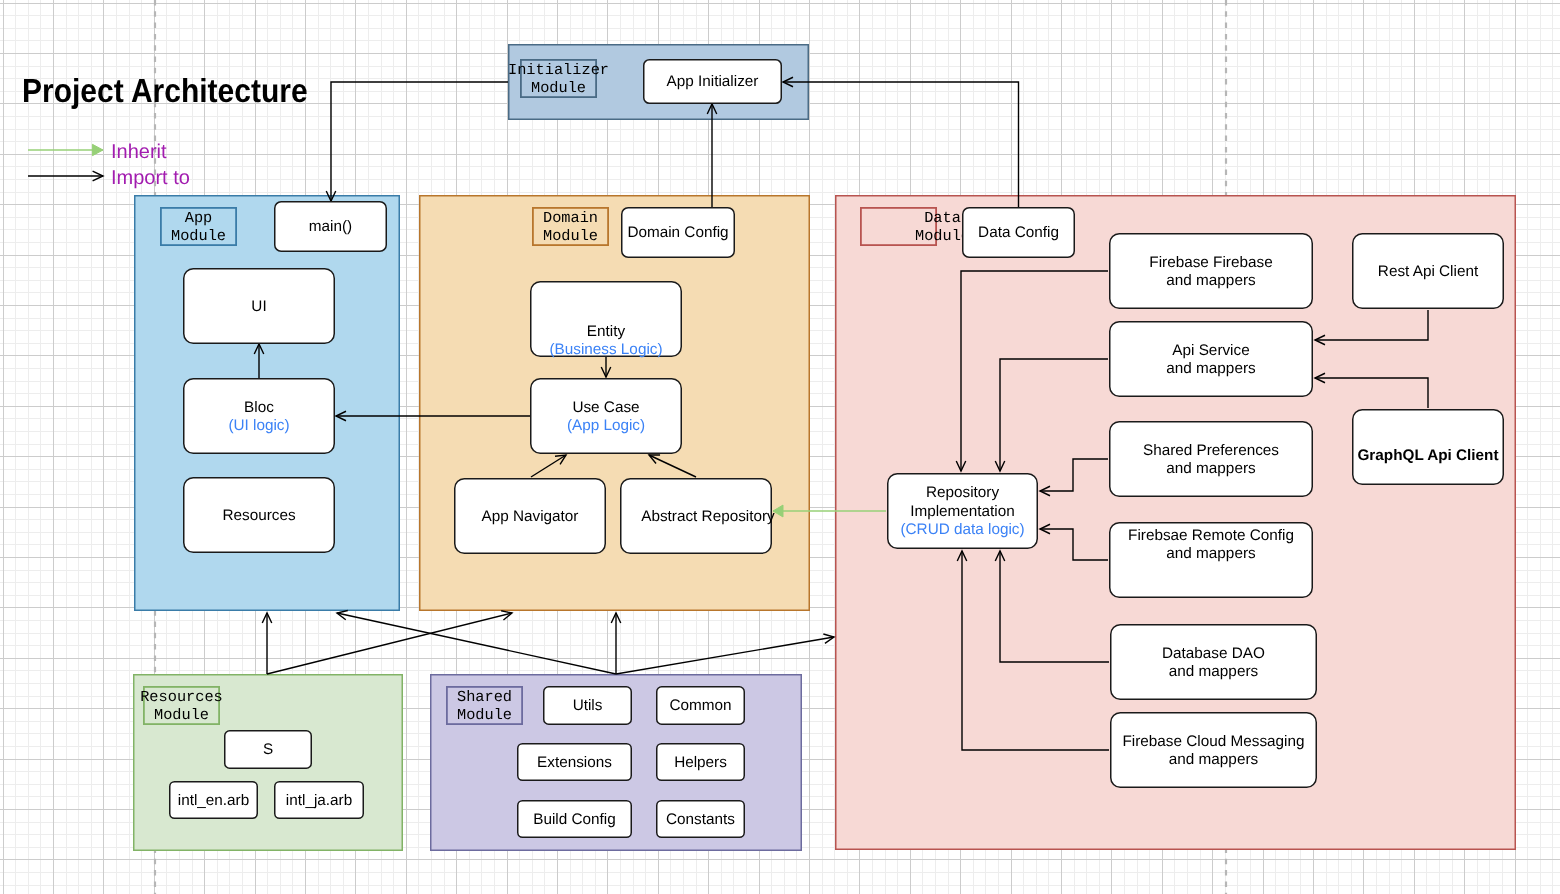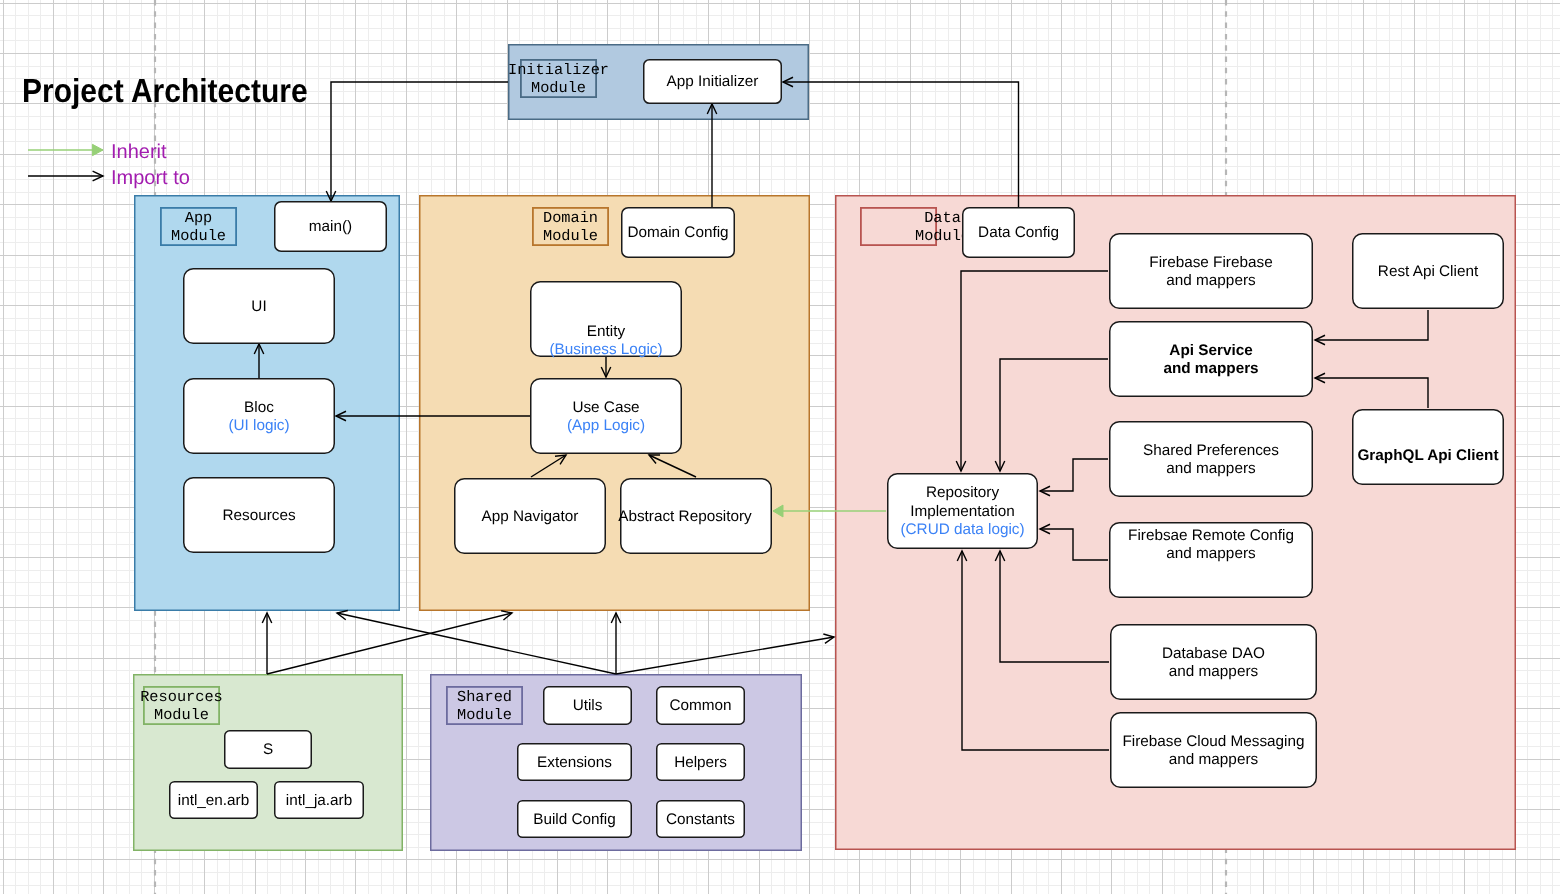--- a/index.html
+++ b/index.html
@@ -412,31 +412,31 @@
         <div>Entity</div>
         <div class="sub">(Business Logic)</div>
       </div>
       <div class="node" style="left: 530px; top: 378px; width: 152px; height: 76px;">
         <div>Use Case</div>
         <div class="sub">(App Logic)</div>
       </div>
       <div class="node" style="left: 454px; top: 478px; width: 152px; height: 76px;">
         <div>App Navigator</div>
       </div>
-      <div class="node" style="left: 603px; top: 478px; width: 164px; height: 76px; justify-content: center;">
+      <div class="node" style="left: 626px; top: 478px; width: 164px; height: 76px; justify-content: center;">
         <div>Abstract Repository</div>
       </div>
       <div class="node" style="left: 962px; top: 207px; width: 113px; height: 51px;">
         <div>Data Config</div>
       </div>
       <div class="node" style="left: 1109px; top: 233px; width: 204px; height: 76px;">
         <div>Firebase Firebase</div>
         <div class="sub" style="color: rgb(0, 0, 0);">and mappers</div>
       </div>
-      <div class="node" style="left: 1109px; top: 321px; width: 204px; height: 76px; font-weight: bold;">
+      <div class="node" style="left: 1109px; top: 321px; width: 204px; height: 76px;">
         <div>Api Service</div>
         <div class="sub" style="color: rgb(0, 0, 0);">and mappers</div>
       </div>
       <div class="node" style="left: 1109px; top: 421px; width: 204px; height: 76px;">
         <div>Shared Preferences</div>
         <div class="sub" style="color: rgb(0, 0, 0);">and mappers</div>
       </div>
       <div class="node" style="left: 1109px; top: 506px; width: 204px; height: 76px;">
         <div>Firebsae Remote Config</div>
         <div class="sub" style="color: rgb(0, 0, 0);">and mappers</div>

